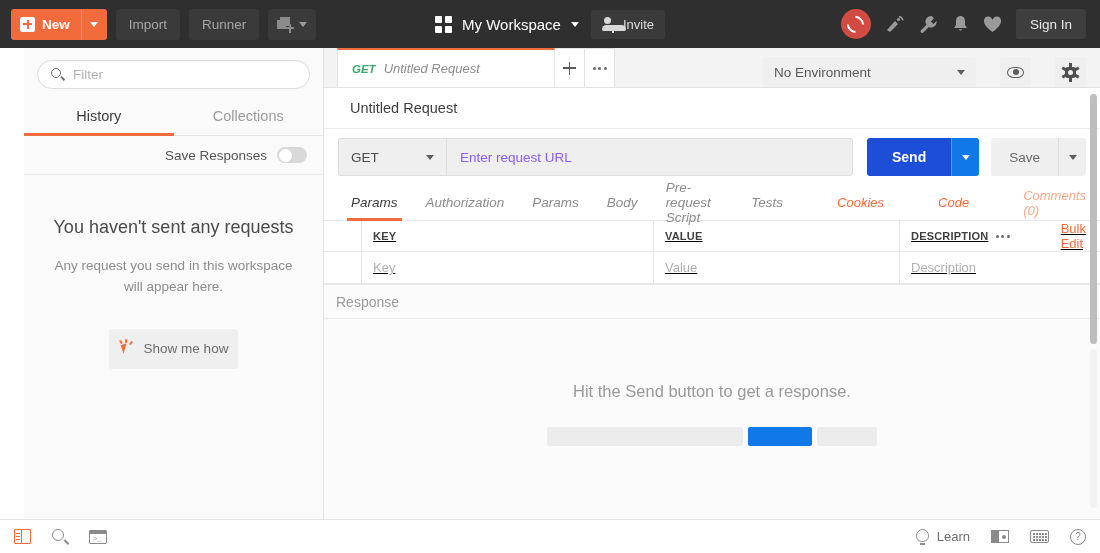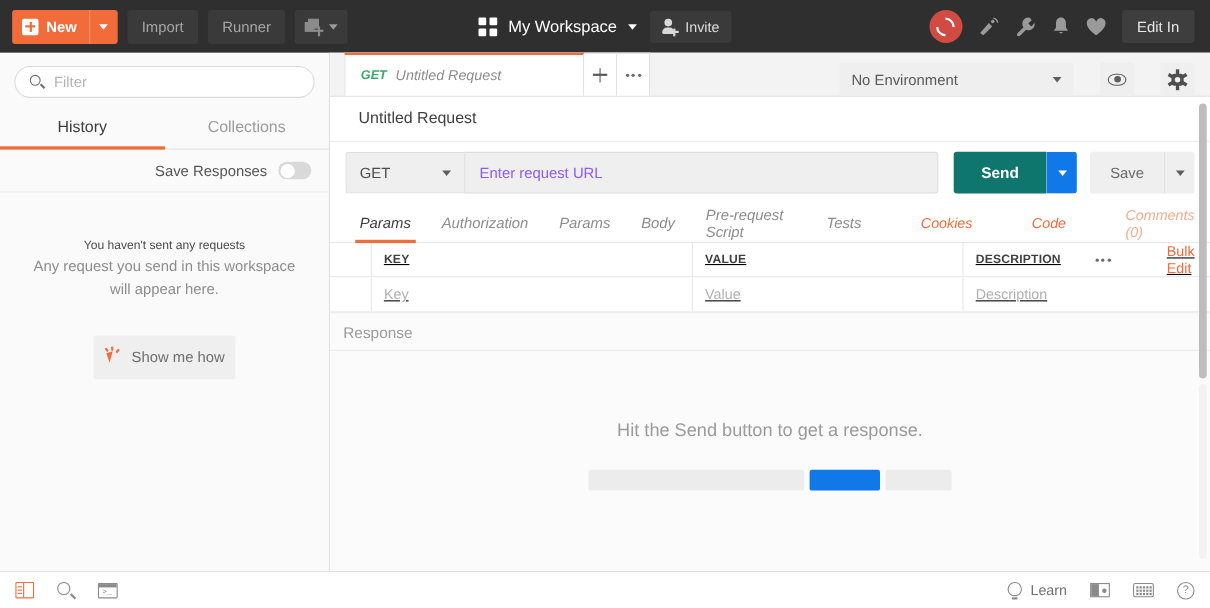--- a/index.html
+++ b/index.html
@@ -83,21 +83,21 @@
     border-left-color: transparent; border-right-color: transparent;
     transform: rotate(45deg);
   }
   .icon-btn { cursor: pointer; display: flex; align-items: center; justify-content: center; }
   .btn-signin {
     height: 30px; background: #3f3e3e; border-radius: 3px; color: #e8e8e8; font-size: 13.5px;
     display: flex; align-items: center; padding: 0 14px; cursor: pointer;
   }
 
   
-  .body { flex: 1; display: flex; min-height: 0; position: relative; }
+  .body { flex: 1; display: flex; min-height: 0; position: relative; padding-left: 24px; }
 
   
   .sidebar { width: 300px; flex: 0 0 300px; background: #fafafa; border-right: 1px solid #e3e3e3;
              display: flex; flex-direction: column; }
   .filter-wrap { padding: 12px 13px 10px 13px; }
   .filter-box {
     height: 29px; border: 1px solid #dcdcdc; border-radius: 15px; background: #fff;
     display: flex; align-items: center; gap: 9px; padding: 0 13px; cursor: text;
   }
   .mag { position: relative; width: 13px; height: 13px; flex: 0 0 13px; }
@@ -116,21 +116,21 @@
   .save-resp-row {
     display: flex; align-items: center; justify-content: flex-end; gap: 10px;
     padding: 11px 16px 11px 0; border-bottom: 1px solid #ececec;
   }
   .save-resp-label { font-size: 13.5px; color: #555; }
   .toggle {
     width: 30px; height: 16px; border-radius: 9px; background: #d9d9d9; position: relative; cursor: pointer;
   }
   .toggle .knob { position: absolute; left: 1.5px; top: 1.5px; width: 13px; height: 13px; border-radius: 50%; background: #fff; }
   .empty-state { padding: 42px 22px 0; text-align: center; }
-  .empty-title { font-size: 11px; color: #4a4a4a; margin-bottom: 3px; }
+  .empty-title { font-size: 18px; color: #4a4a4a; margin-bottom: 18px; }
   .empty-sub { font-size: 13.5px; color: #8d8d8d; line-height: 1.55; max-width: 240px; margin: 0 auto; }
   .show-how {
     margin: 31px auto 0; width: 129px; height: 40px; background: #efefef; border-radius: 3px;
     display: flex; align-items: center; justify-content: center; gap: 9px; cursor: pointer;
   }
   .show-how-label { font-size: 13.5px; color: #6d6d6d; }
   .click-icon { position: relative; width: 16px; height: 17px; }
   .click-icon .ptr {
     position: absolute; left: 3px; top: 4px; width: 0; height: 0;
     border-left: 6px solid #f26b3a; border-bottom: 9px solid transparent; transform: rotate(-18deg);
@@ -189,21 +189,21 @@
     padding: 0 12px; cursor: pointer;
   }
   .method-label { font-size: 13.5px; color: #4c4c4c; }
   .url-input {
     flex: 1; height: 38px; background: #efefef; border: 1px solid #dedede; border-radius: 0 3px 3px 0;
     display: flex; align-items: center; padding: 0 13px; cursor: text; min-width: 0;
   }
   .url-ph { color: #8b5cf6; font-size: 13.5px; }
   .send-group { display: flex; margin-left: 14px; }
   .btn-send {
-    height: 38px; background: #0f766e; color: #fff; font-size: 14px; font-weight: bold;
+    height: 38px; background: #1d4ed8; color: #fff; font-size: 14px; font-weight: bold;
     display: flex; align-items: center; padding: 0 25px; border-radius: 3px 0 0 3px; cursor: pointer;
   }
   .send-caret {
     width: 28px; height: 38px; background: #1078e8; border-left: 1px solid rgba(255,255,255,.28);
     border-radius: 0 3px 3px 0; display: flex; align-items: center; justify-content: center; cursor: pointer;
   }
   .save-group { display: flex; margin-left: 12px; }
   .btn-save {
     height: 38px; background: #efefef; color: #6a6a6a; font-size: 13.5px;
     display: flex; align-items: center; padding: 0 18px; border-radius: 3px 0 0 3px; cursor: pointer;
@@ -346,21 +346,21 @@
         <svg width="17" height="18" viewBox="0 0 17 18" aria-hidden="true">
           <path d="M8.5 1 C5.5 1 4 3.5 4 6 v4 L2 13 h13 l-2-3 V6 C13 3.5 11.5 1 8.5 1z" fill="#9a9a9a"></path>
           <path d="M6.8 14.2 a1.8 1.8 0 0 0 3.4 0z" fill="#9a9a9a"></path>
         </svg>
       </span>
       <span class="icon-btn">
         <svg width="19" height="17" viewBox="0 0 19 17" aria-hidden="true">
           <path d="M9.5 16 C9.5 16 1 10.5 1 5.6 A4.3 4.3 0 0 1 9.5 4 A4.3 4.3 0 0 1 18 5.6 C18 10.5 9.5 16 9.5 16z" fill="#9a9a9a"></path>
         </svg>
       </span>
-      <div class="btn-signin">Edit In</div>
+      <div class="btn-signin">Sign In</div>
     </div>
   </div>
 
   <div class="body">
 
     <div class="sidebar">
       <div class="filter-wrap">
         <div class="filter-box">
           <span class="mag">
               <i class="ring"></i>

